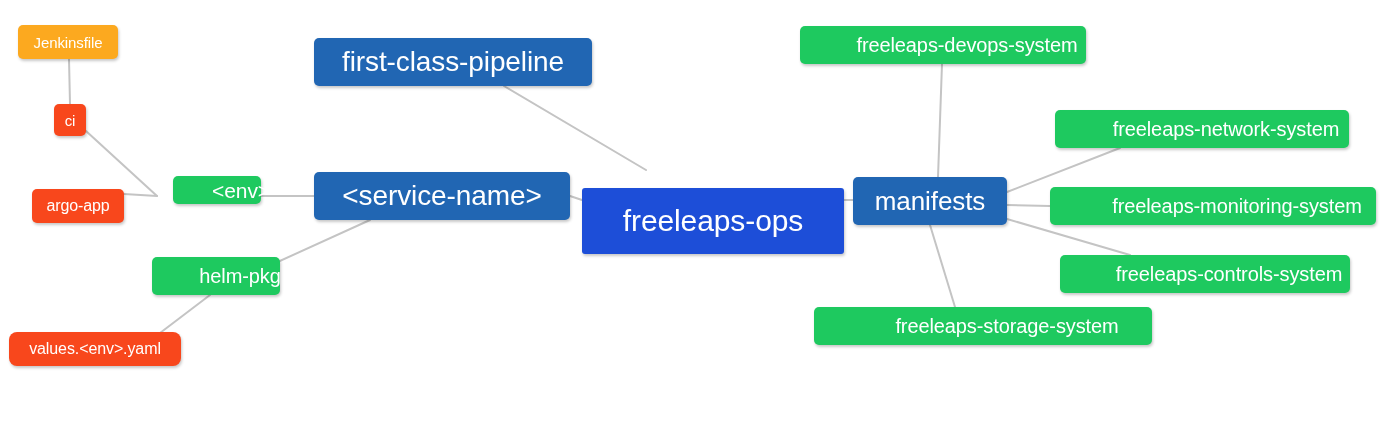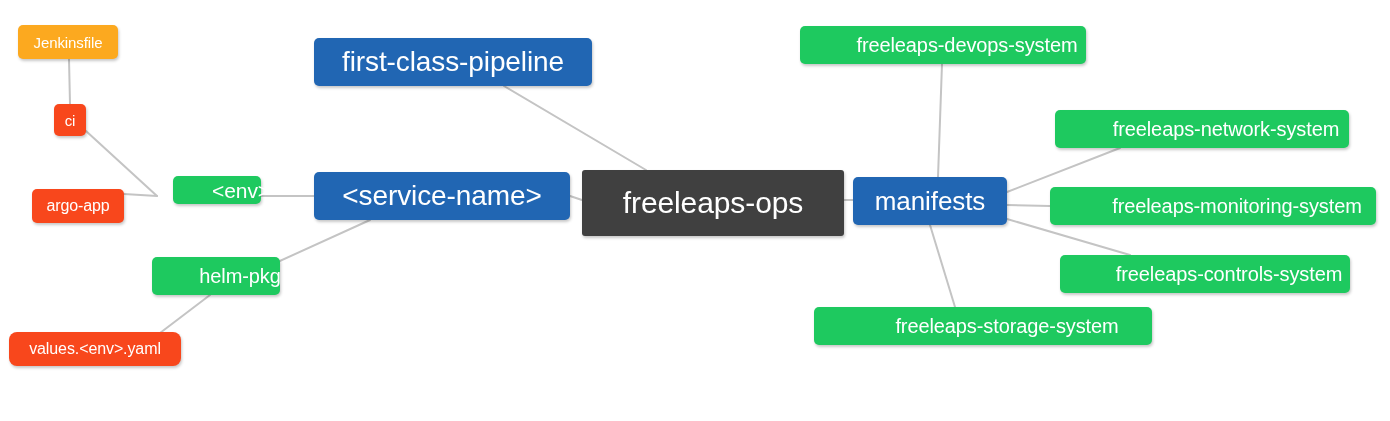--- a/index.html
+++ b/index.html
@@ -34,22 +34,23 @@
     justify-content: center;
     box-sizing: border-box;
     border-radius: 5px;
     color: #ffffff;
     white-space: nowrap;
     line-height: 1;
     box-shadow: 1px 2px 3px rgba(0,0,0,0.22);
     letter-spacing: -0.1px;
   }
   .node.root {
-    background: #404040;
+    background: #1d4ed8;
     border-radius: 3px;
+    margin-top: 18px;
   }
   .node.blue   { background: #2166b3; }
   .node.green  { background: #1ec95f; padding-left: 48px; }
   .node.red    { background: #f8471c; }
   .node.orange { background: #fca91f; }
 </style>
 </head>
 <body>
 
 <div id="mindmap">

